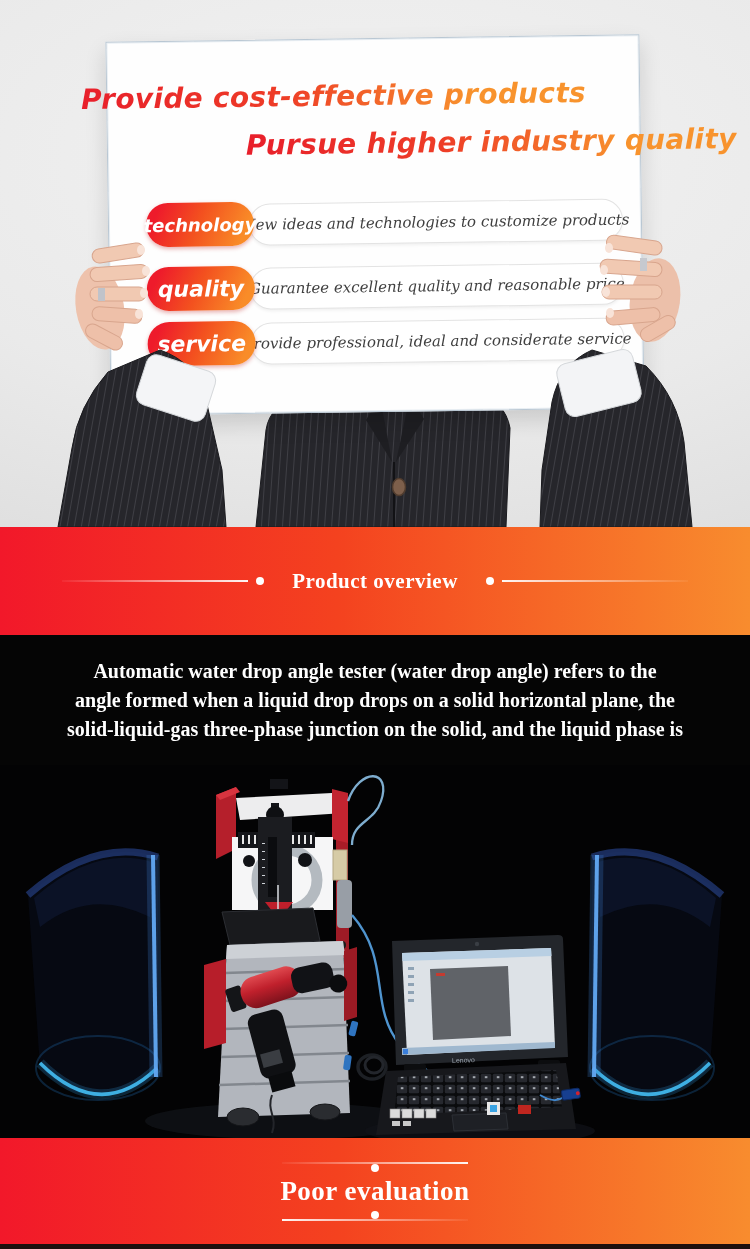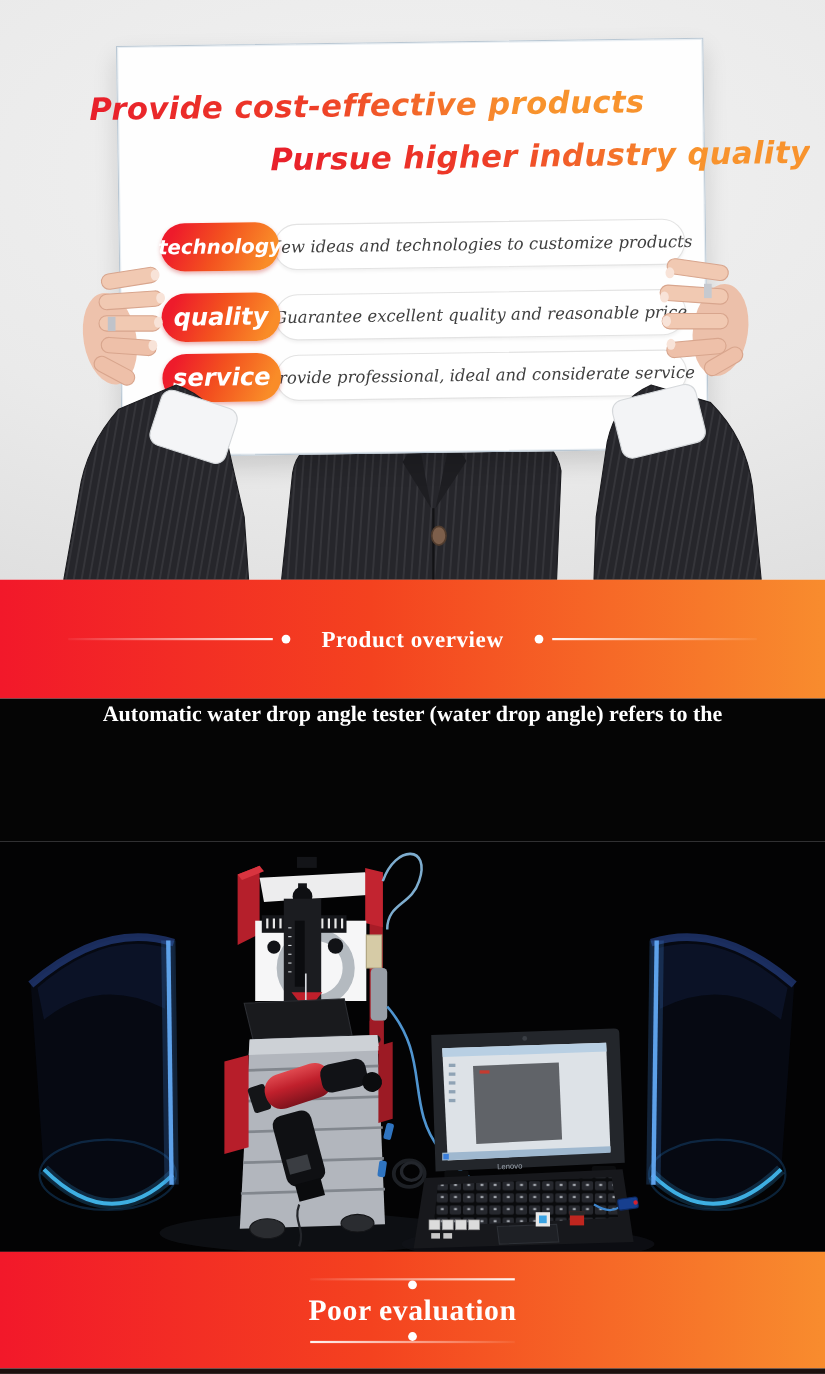--- a/index.html
+++ b/index.html
@@ -46,21 +46,21 @@
   .deco-line{height:2px;width:186px;}
   .deco-line.left{background:linear-gradient(90deg,rgba(255,255,255,0.05),rgba(255,255,255,0.95));}
   .deco-line.right{background:linear-gradient(270deg,rgba(255,255,255,0.05),rgba(255,255,255,0.95));}
   .deco-dot{width:8px;height:8px;border-radius:50%;background:#ffffff;margin:0 8px;flex:0 0 auto;}
   .banner-title{font-family:"Liberation Serif","DejaVu Serif",serif;font-weight:700;
                 font-size:21px;letter-spacing:0.5px;margin:0 20px;white-space:nowrap;}
   .banner-title.twolines{text-align:center;font-size:27px;line-height:39px;margin:0 22px;}
 
   
   .desc-block{position:absolute;left:0;top:635px;width:750px;height:130px;background:#050505;
-              display:flex;flex-direction:column;justify-content:flex-start;align-items:center;}
+              display:flex;flex-direction:column;justify-content:center;align-items:center;}
   .desc-line{font-family:"Liberation Serif","DejaVu Serif",serif;font-weight:700;color:#ffffff;
              font-size:20px;line-height:29px;white-space:nowrap;text-align:center;}
 
   
   .photo-section{position:absolute;left:0;top:765px;width:750px;height:373px;background:#030304;}
   .photo-section svg{display:block;}
 
   
   .bottom-strip{position:absolute;left:0;top:1244px;width:750px;height:5px;background:#1d100e;}
 </style>
@@ -148,20 +148,22 @@
   <section class="banner overview">
     <span class="deco-line left"></span>
     <span class="deco-dot"></span>
     <h2 class="banner-title">Product overview</h2>
     <span class="deco-dot"></span>
     <span class="deco-line right"></span>
   </section>
 
   <section class="desc-block">
     <div class="desc-line">Automatic water drop angle tester (water drop angle) refers to the</div>
+    <div class="desc-line">angle formed when a liquid drop drops on a solid horizontal plane, the</div>
+    <div class="desc-line">solid-liquid-gas three-phase junction on the solid, and the liquid phase is</div>
   </section>
 
   <section class="photo-section">
 
     <svg width="750" height="373" viewBox="0 0 750 373">
       <defs>
         <linearGradient id="redcyl" x1="0" y1="0" x2="0" y2="1">
           <stop offset="0" stop-color="#e04a50"></stop>
             <stop offset="0.45" stop-color="#c0202c"></stop>
             <stop offset="1" stop-color="#7e121c"></stop>

